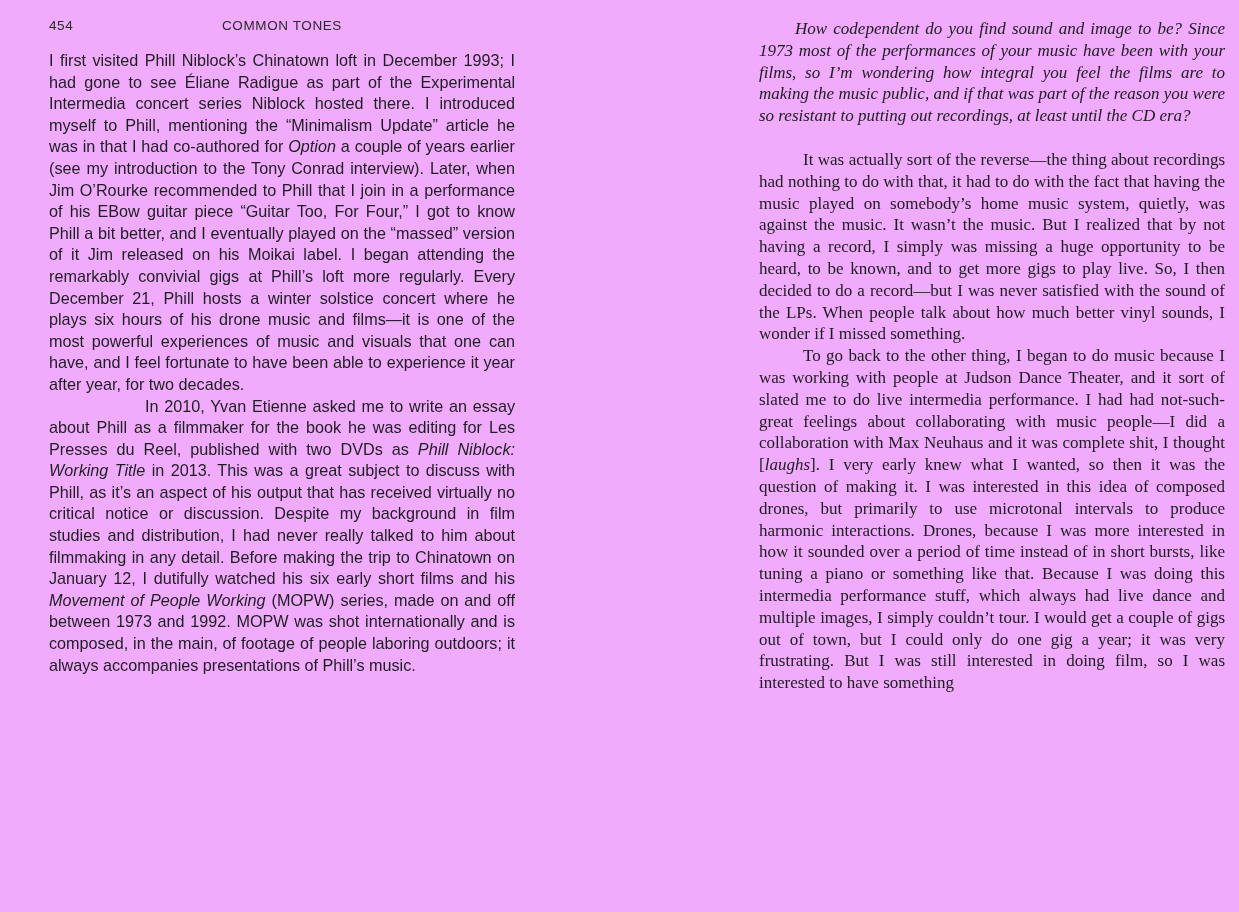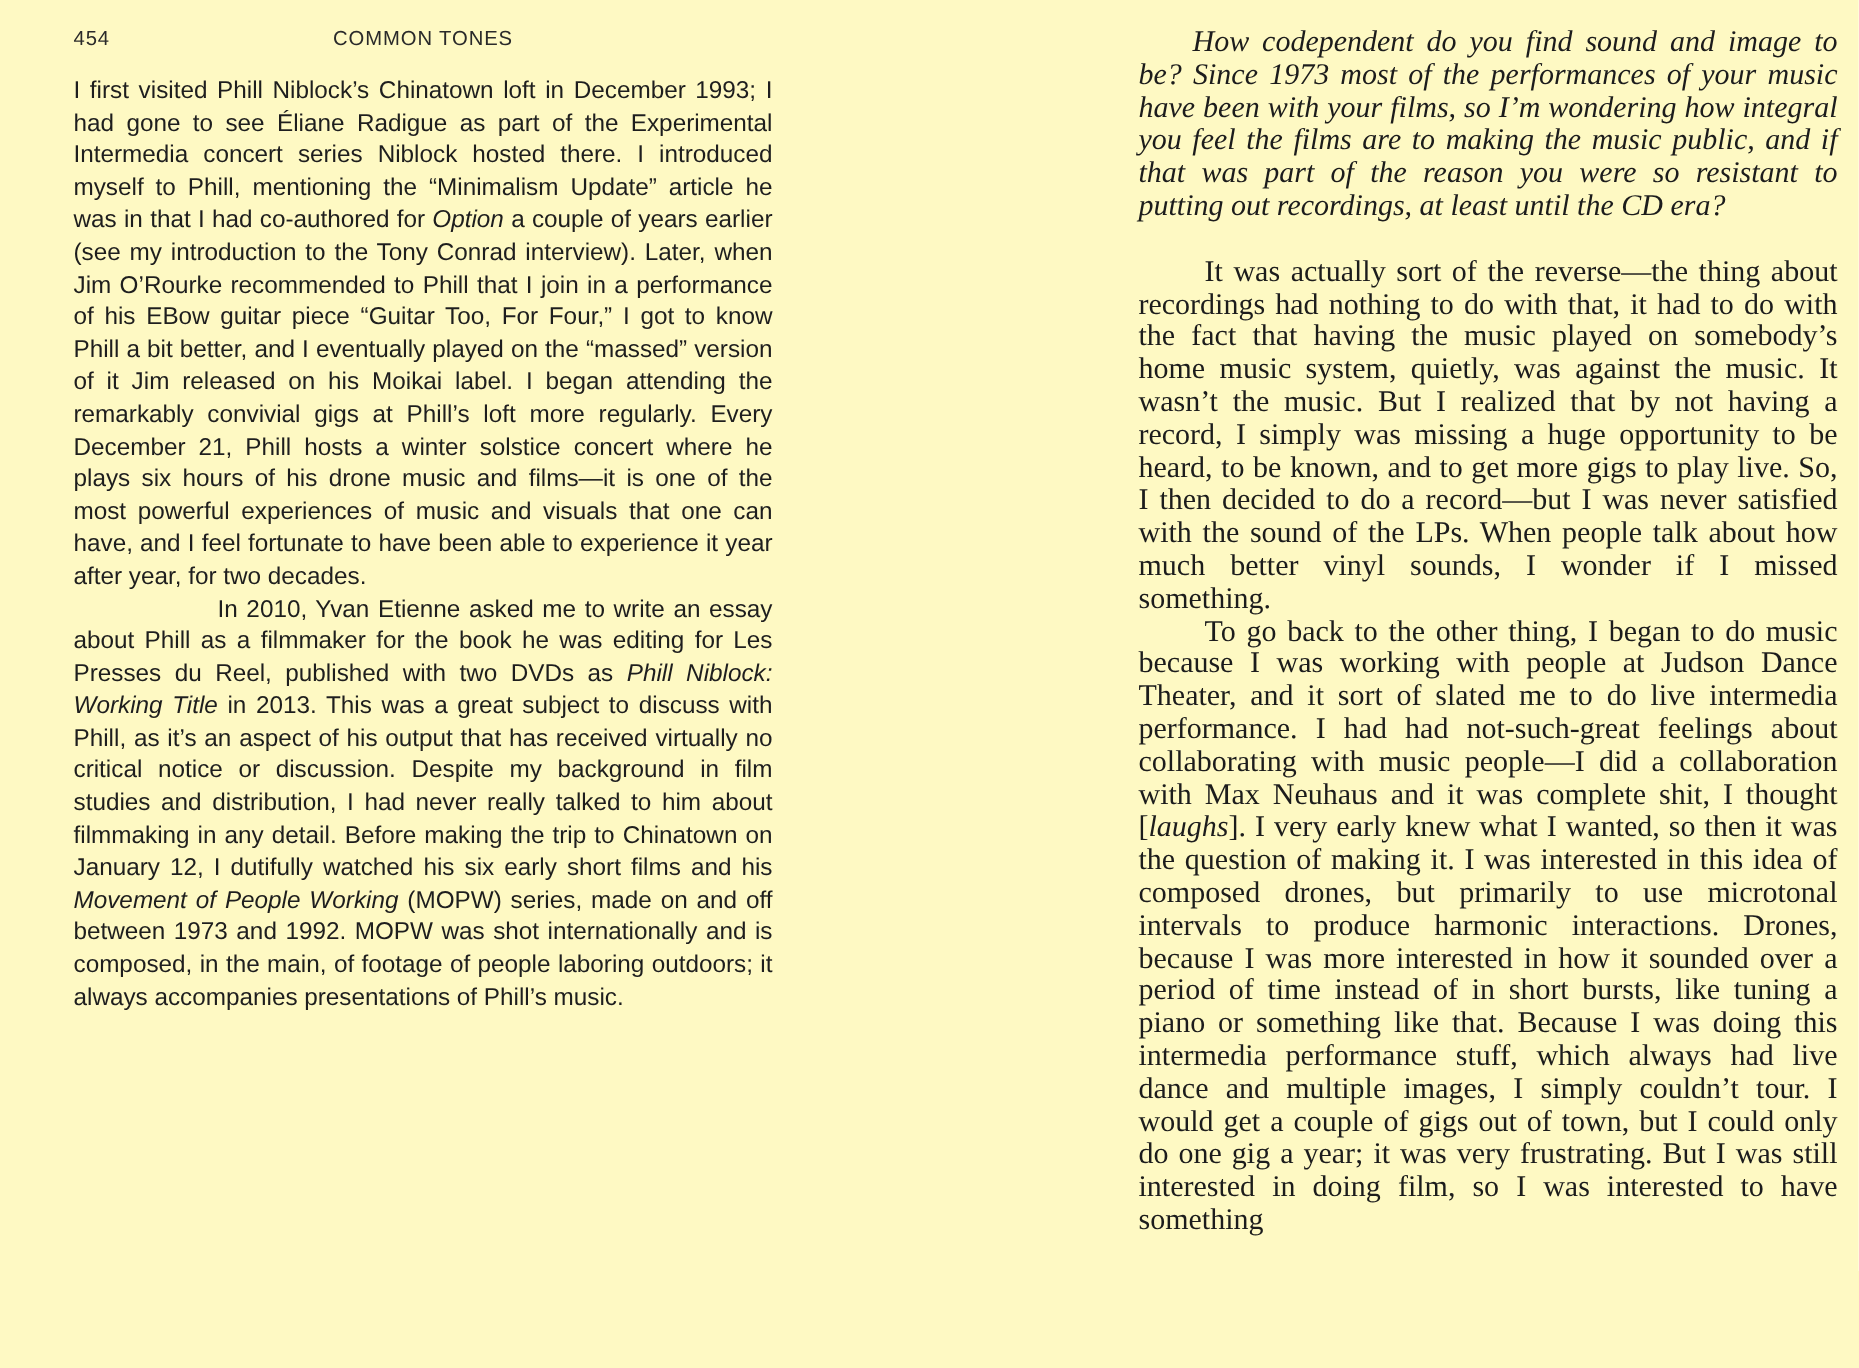--- a/index.html
+++ b/index.html
@@ -10,21 +10,21 @@
   body {
     width: 1239px;
     height: 912px;
     overflow: hidden;
     color: #1e1e1e;
   }
   .spread {
     display: flex;
     width: 1239px;
     height: 912px;
-    background: #fef9c3;
+    background: #f0abfc;
   }
   .page {
     box-sizing: border-box;
     padding-top: 18px;
   }
   .page-left {
     width: 619px;
     padding-left: 49px;
   }
   .page-right {
@@ -53,21 +53,21 @@
   }
   .sans-body {
     font-family: "Liberation Sans", sans-serif;
     font-size: 16.2px;
     line-height: 21.6px;
     color: #1e1e1e;
     margin-top: 16px;
   }
   .serif-body {
     font-family: "Liberation Serif", serif;
-    font-size: 20px;
+    font-size: 17px;
     line-height: 21.8px;
     color: #1c1c1c;
   }
   .indent-large { text-indent: 96px; }
   .indent-med   { text-indent: 44px; }
   .indent-q     { text-indent: 36px; }
   .question {
     font-style: italic;
     margin-bottom: 22px !important;
   }

